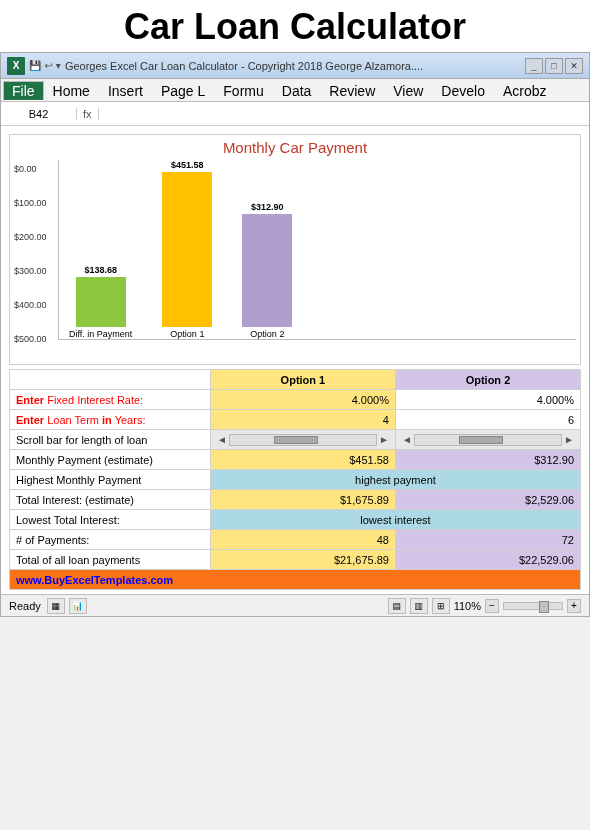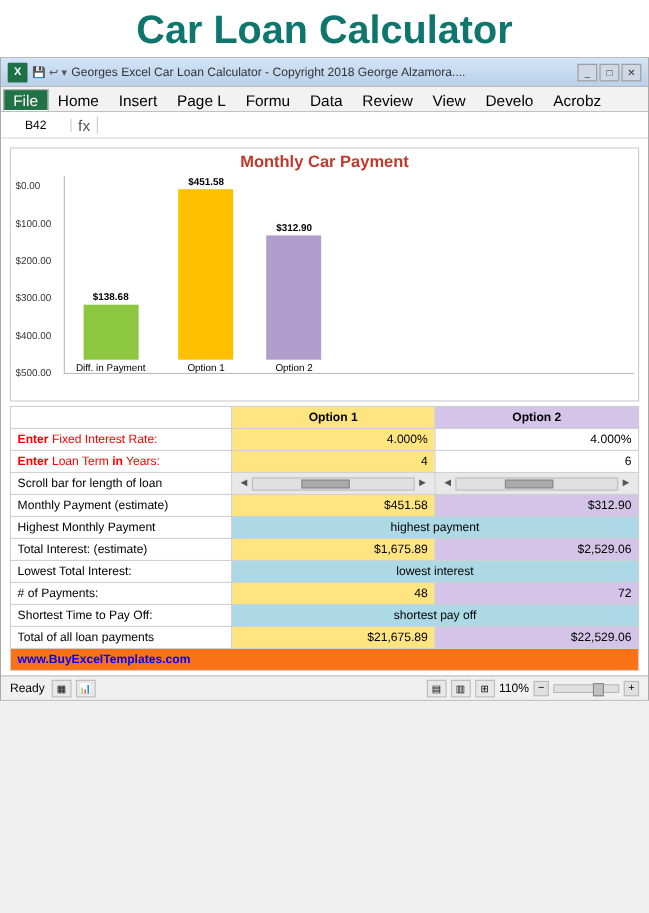--- a/index.html
+++ b/index.html
@@ -10,21 +10,21 @@
       font-size: 12px;
       background: #f0f0f0;
       overflow: hidden;
     }
 
     
     #big-title {
       text-align: center;
       font-size: 36px;
       font-weight: bold;
-      color: #0f766e;
+      color: #000000;
       padding: 6px 0 4px 0;
       background: #fff;
     }
 
     
     .excel-window {
       background: #fff;
       border: 1px solid #aaa;
       margin: 0;
     }
@@ -107,52 +107,52 @@
 
     
     .formula-bar {
       display: flex;
       align-items: center;
       border-bottom: 1px solid #ccc;
       height: 24px;
       background: #fff;
     }
     .cell-ref {
-      width: 64px;
+      width: 76px;
       border-right: 1px solid #ccc;
       padding: 0 4px;
       font-size: 11px;
       display: flex;
       align-items: center;
       justify-content: center;
     }
     .formula-icon {
       padding: 0 6px;
-      font-size: 14px;
+      font-size: 11px;
       color: #555;
       border-right: 1px solid #ccc;
     }
 
     
     .main-content {
       background: #fff;
       padding: 4px 8px;
     }
 
     
     .chart-area {
       border: 1px solid #ccc;
       margin: 4px 0;
       padding: 4px;
       background: #fff;
     }
     .chart-title {
       text-align: center;
       font-size: 15px;
-      font-weight: bold;
+      font-weight: normal;
       color: #c0392b;
       margin-bottom: 4px;
     }
     .chart-container {
       display: flex;
       height: 200px;
       position: relative;
     }
     .chart-y-axis {
       display: flex;
@@ -502,24 +502,20 @@
         <td class="label">Lowest Total Interest:</td>
         <td class="highlight-blue" colspan="2">lowest interest</td>
       </tr>
 
       <tr>
         <td class="label"># of Payments:</td>
         <td class="result">48</td>
         <td class="result2" style="text-align:right;background:#d4c5e8;">72</td>
       </tr>
 
-      <tr>
-        <td class="label">Shortest Time to Pay Off:</td>
-        <td class="highlight-blue" colspan="2">shortest pay off</td>
-      </tr>
 
       <tr>
         <td class="label">Total of all loan payments</td>
         <td class="result">$21,675.89</td>
         <td class="result2" style="text-align:right;background:#d4c5e8;">$22,529.06</td>
       </tr>
 
       <tr>
         <td class="blue-link" colspan="3">www.BuyExcelTemplates.com</td>
       </tr>

